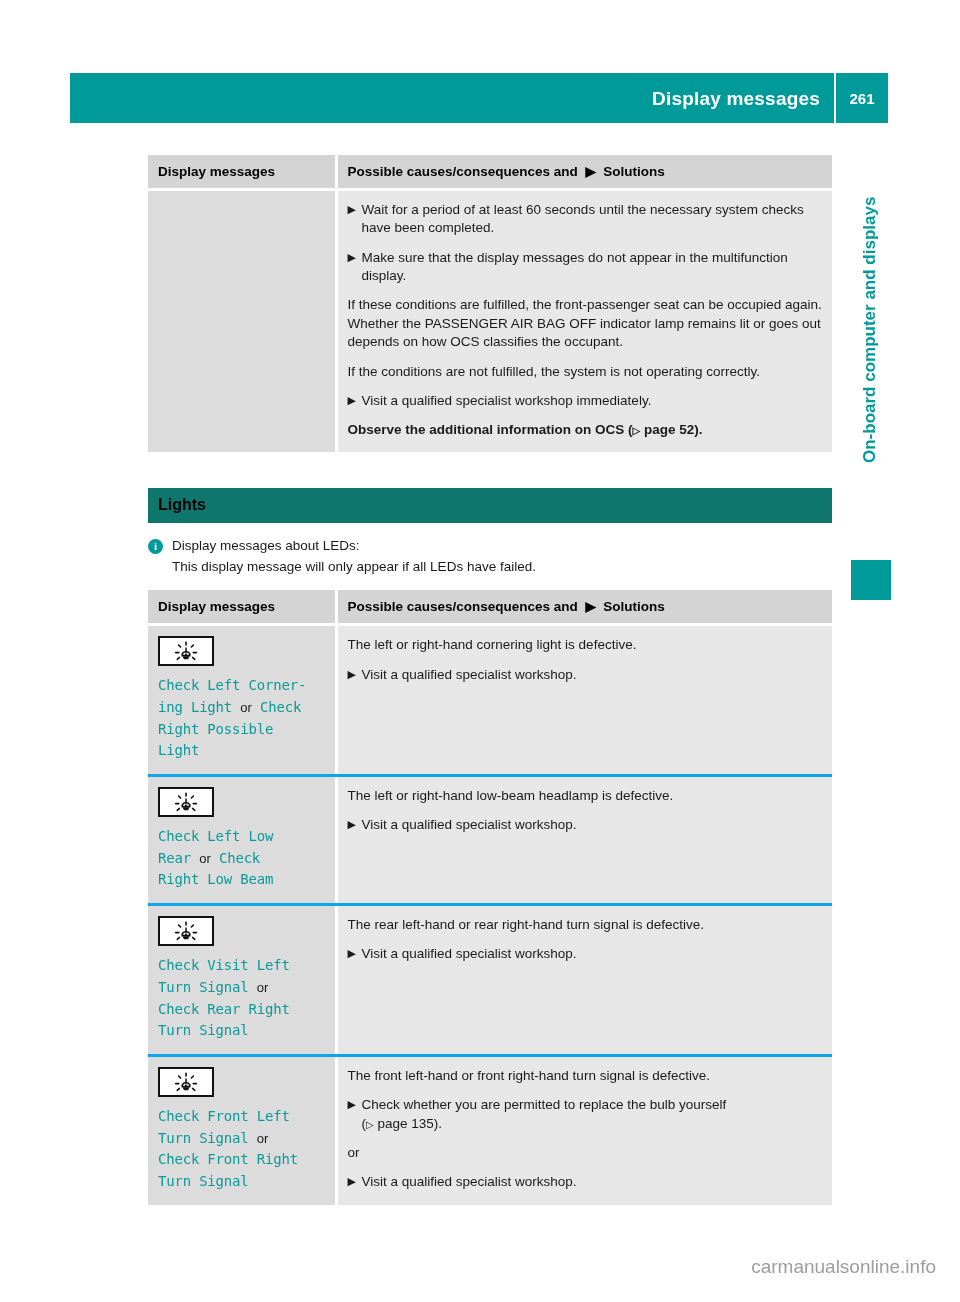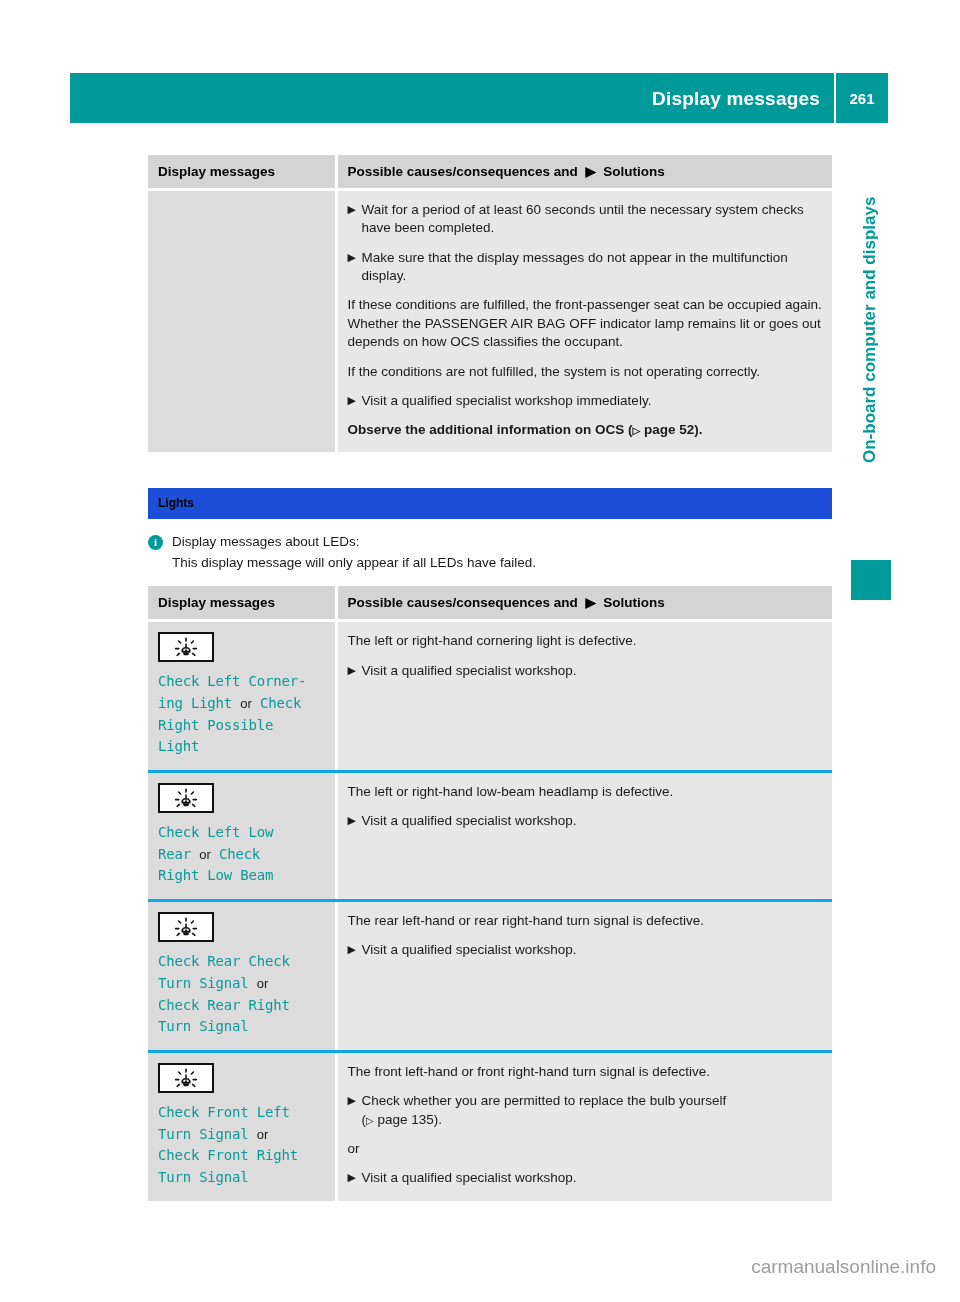--- a/index.html
+++ b/index.html
@@ -142,22 +142,22 @@
     line-height: 1.5;
     color: #1a1a1a;
   }
   .bullet .btext { flex: 1 1 auto; }
 
   .ref-tri { font-size: 10px; }
 
   
   .section-head {
     width: 684px;
-    background: #1d4ed8;
-    font-size: 12px;
+    background: #0f766e;
+    font-size: 16px;
     font-weight: bold;
     color: #000000;
     padding: 8px 10px 9px 10px;
     margin-top: 36px;
   }
 
   .note {
     margin-top: 14px;
     margin-bottom: 14px;
     font-size: 13.5px;
@@ -401,21 +401,21 @@
                   <line x1="8.4" y1="17.4" x2="6.2" y2="19.3"></line>
                   <line x1="21.6" y1="17.4" x2="23.8" y2="19.3"></line>
                 </g>
                 <g stroke="#111111" stroke-width="1.5" stroke-linecap="round">
                   <line x1="15" y1="8.1" x2="15" y2="12.2"></line>
                 </g>
                 <circle cx="15" cy="14.3" r="0.95" fill="#111111"></circle>
               </svg>
             </div>
             <div class="dm">
-              <div><span>Check Rear Check</span></div>
+              <div><span>Check Visit Left</span></div>
               <div><span>Turn Signal</span> <span class="or">or</span></div>
               <div><span>Check Rear Right</span></div>
               <div><span>Turn Signal</span></div>
             </div>
           </td>
           <td class="right">
             <p class="para">The rear left-hand or rear right-hand turn signal is defective.</p>
             <div class="bullet">
               <span class="tri">▶</span>
               <span class="btext">Visit a qualified specialist workshop.</span>

